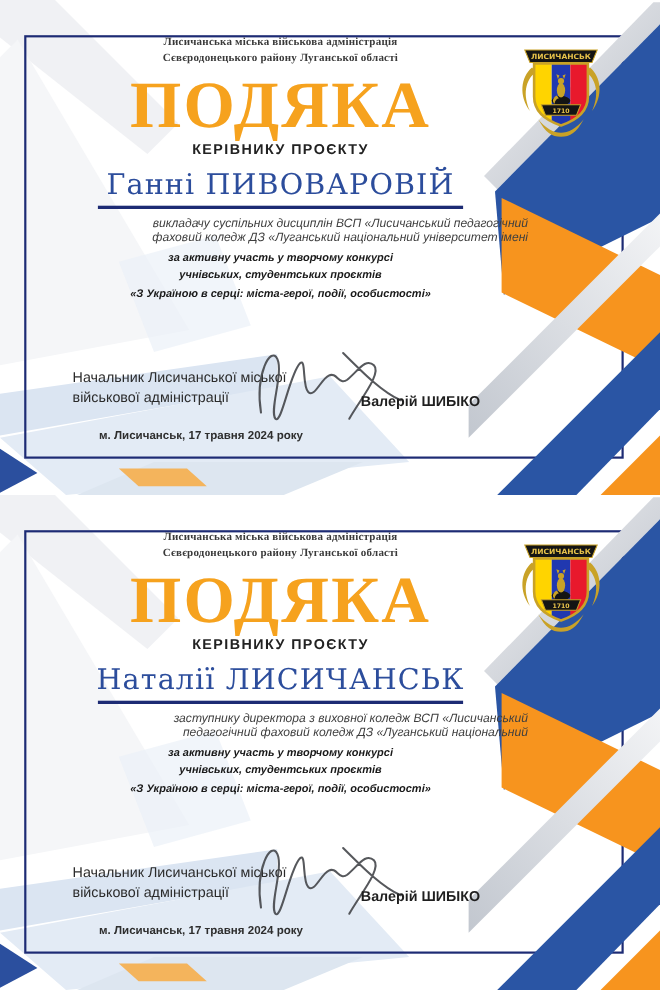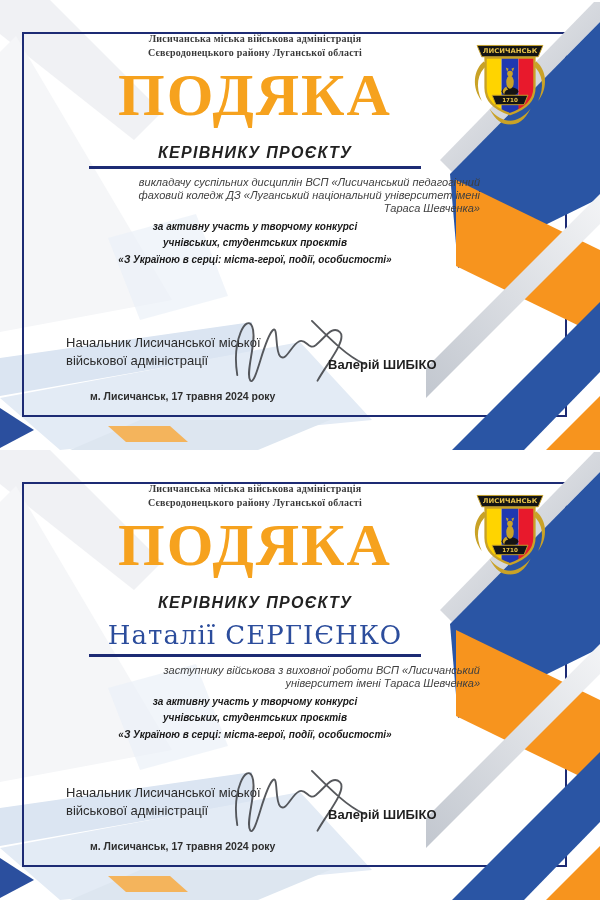--- a/index.html
+++ b/index.html
@@ -10,22 +10,22 @@
   .bg-deco,.ribbon{position:absolute;left:0;top:0;width:600px;height:450px;pointer-events:none;}
   .bg-deco{z-index:1;} .ribbon{z-index:4;}
   .frame{position:absolute;left:22px;top:32px;width:541px;height:381px;
     border:2.5px solid #1d2b74;z-index:2;}
   .emblem{position:absolute;left:463px;top:42px;width:94px;height:84px;z-index:5;}
   .content{position:absolute;left:30px;top:0;width:450px;z-index:6;text-align:center;}
   .org{margin-top:32px;font-size:10px;line-height:13.5px;font-weight:600;
     letter-spacing:.2px;color:#3a3a3a;font-family:Liberation Serif, serif;}
   .title{margin-top:7px;font-family:Liberation Serif, serif;font-weight:700;font-size:60px;
     line-height:58px;letter-spacing:2px;color:#f6a21e;}
-  .subtitle{margin-top:21px;font-size:16px;line-height:16px;font-weight:700;
-    letter-spacing:1.3px;color:#222;font-style:italic;}
+  .subtitle{margin-top:4px;font-size:13px;line-height:16px;font-weight:700;
+    letter-spacing:1.3px;color:#222;}
   .name{margin-top:10px;font-family:"DejaVu Serif",serif;font-size:26px;line-height:28px;
     letter-spacing:1px;color:#2c4d9c;}
   .rule{width:332px;height:2.5px;background:#1d2b74;margin:5px auto 7px auto;}
   .desc{font-size:11px;line-height:13px;font-style:italic;font-weight:500;color:#3f3f3f;text-align:right;}
   .award{margin-top:4px;font-size:10px;line-height:16.5px;font-style:italic;
     font-weight:700;color:#191919;}
   .officials{position:absolute;left:66px;top:334px;z-index:6;text-align:left;
     font-size:13px;line-height:18px;font-weight:500;color:#2b2b2b;}
   .sig{position:absolute;left:222px;top:306px;width:150px;height:84px;z-index:6;}
   .signer{position:absolute;left:328px;top:357px;z-index:7;font-size:13px;
@@ -99,25 +99,25 @@
       <text x="50" y="63.5" text-anchor="middle" font-family="DejaVu Sans" font-size="6" font-weight="bold" fill="#e7c24a">1710</text>
     </svg>
 
     <div class="content">
       <div class="org">
         <div>Лисичанська міська військова адміністрація</div>
         <div>Сєвєродонецького району Луганської області</div>
       </div>
       <div class="title">ПОДЯКА</div>
       <div class="subtitle">КЕРІВНИКУ ПРОЄКТУ</div>
+      <div class="name">Ганні ПИВОВАРОВІЙ</div>
       <div class="rule"></div>
       <div class="desc">
         <div>викладачу суспільних дисциплін ВСП «Лисичанський педагогічний</div>
         <div>фаховий коледж ДЗ «Луганський національний університет імені</div>
-        <div>Тараса Шевченка»</div>
       </div>
       <div class="award">
         <div>за активну участь у творчому конкурсі</div>
         <div>учнівських, студентських проєктів</div>
         <div>«З Україною в серці: міста-герої, події, особистості»</div>
       </div>
     </div>
 
     <div class="officials">
       <div>Начальник Лисичанської міської</div>
@@ -191,25 +191,25 @@
       <text x="50" y="63.5" text-anchor="middle" font-family="DejaVu Sans" font-size="6" font-weight="bold" fill="#e7c24a">1710</text>
     </svg>
 
     <div class="content">
       <div class="org">
         <div>Лисичанська міська військова адміністрація</div>
         <div>Сєвєродонецького району Луганської області</div>
       </div>
       <div class="title">ПОДЯКА</div>
       <div class="subtitle">КЕРІВНИКУ ПРОЄКТУ</div>
-      <div class="name">Наталії СЕРГІЄНКО</div>
+      <div class="name">Наталії ЛИСИЧАНСЬК</div>
       <div class="rule"></div>
       <div class="desc">
-        <div>заступнику військова з виховної роботи ВСП «Лисичанський</div>
-        <div>університет імені Тараса Шевченка»</div>
+        <div>заступнику директора з виховної коледж ВСП «Лисичанський</div>
+        <div>педагогічний фаховий коледж ДЗ «Луганський національний</div>
       </div>
       <div class="award">
         <div>за активну участь у творчому конкурсі</div>
         <div>учнівських, студентських проєктів</div>
         <div>«З Україною в серці: міста-герої, події, особистості»</div>
       </div>
     </div>
 
     <div class="officials">
       <div>Начальник Лисичанської міської</div>

